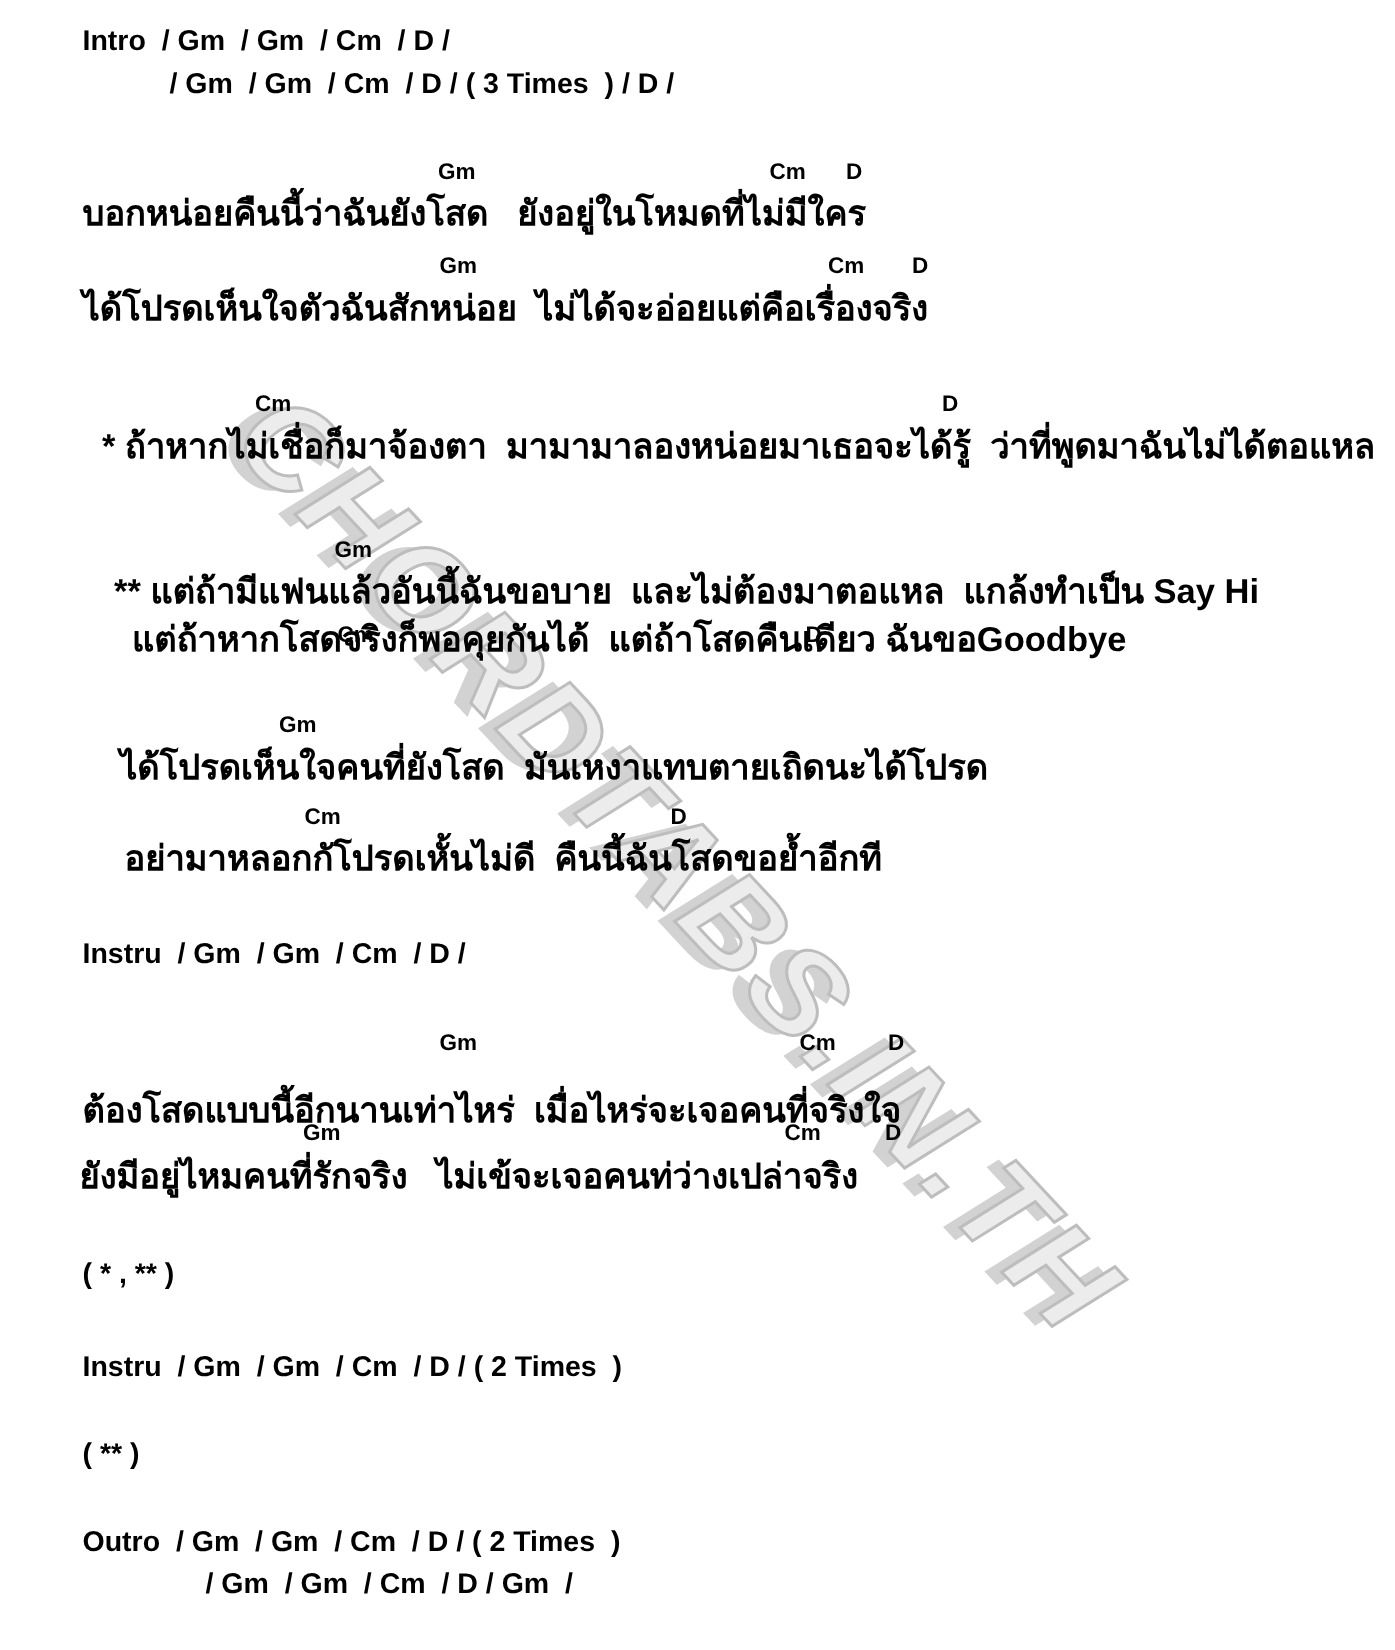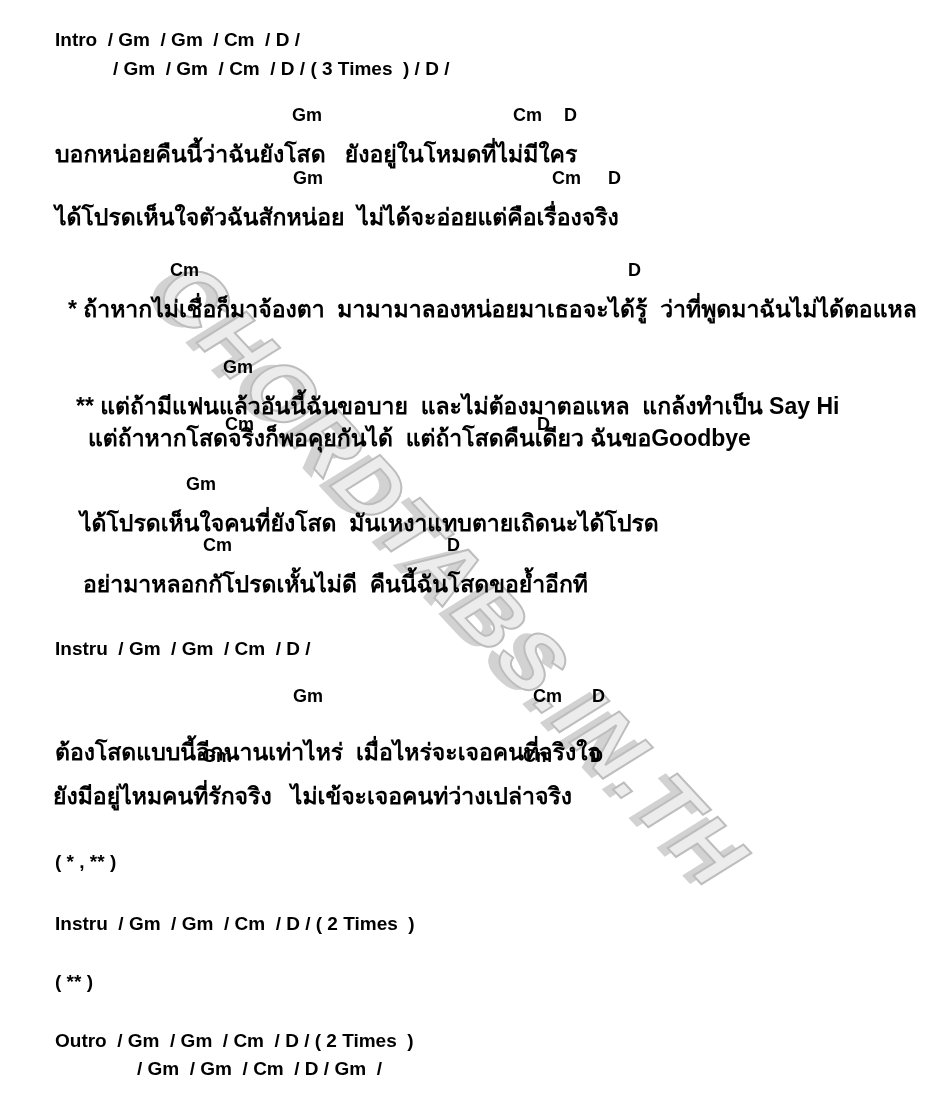--- a/index.html
+++ b/index.html
@@ -29,21 +29,20 @@
     color: #ececec;
     -webkit-text-stroke: 2px #bdbdbd;
     text-shadow: -8px 8px 0 #d2d2d2;
     z-index: 0;
     user-select: none;
   }
   .line {
     position: absolute;
     white-space: pre;
     z-index: 1;
-    margin-top: 12px;
   }
   .label {
     font-weight: bold;
     font-size: 19px;
     line-height: 24px;
   }
   .lyric {
     font-size: 23px;
     line-height: 28px;
     font-weight: bold;
@@ -52,21 +51,21 @@
     position: absolute;
     left: 0;
     width: 100%;
     height: 24px;
     z-index: 1;
   }
   .chord {
     position: absolute;
     top: 0;
     font-weight: bold;
-    font-size: 18px;
+    font-size: 15px;
     line-height: 22px;
     white-space: pre;
   }
 </style>
 </head>
 <body>
 
 <div id="song-sheet">
   <div class="watermark">CHORDTABS.IN.TH</div>
   <div id="lines-root">

